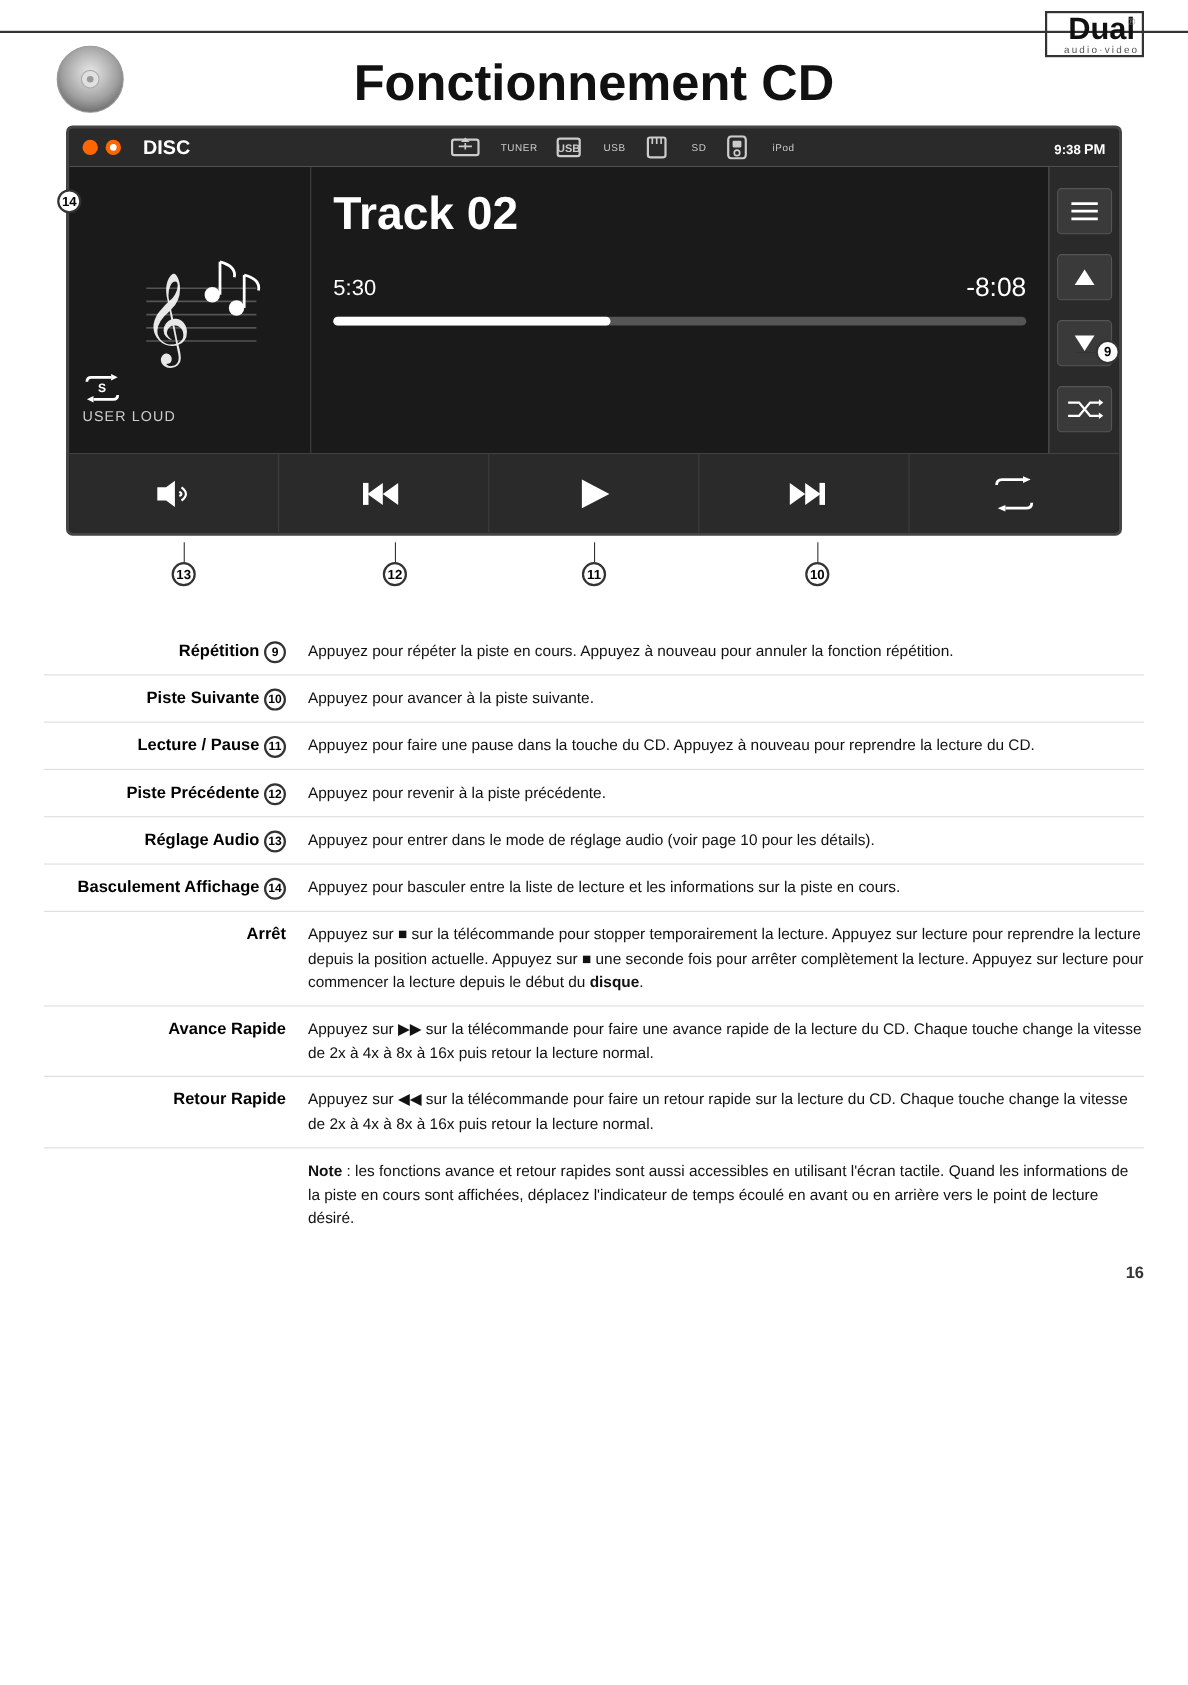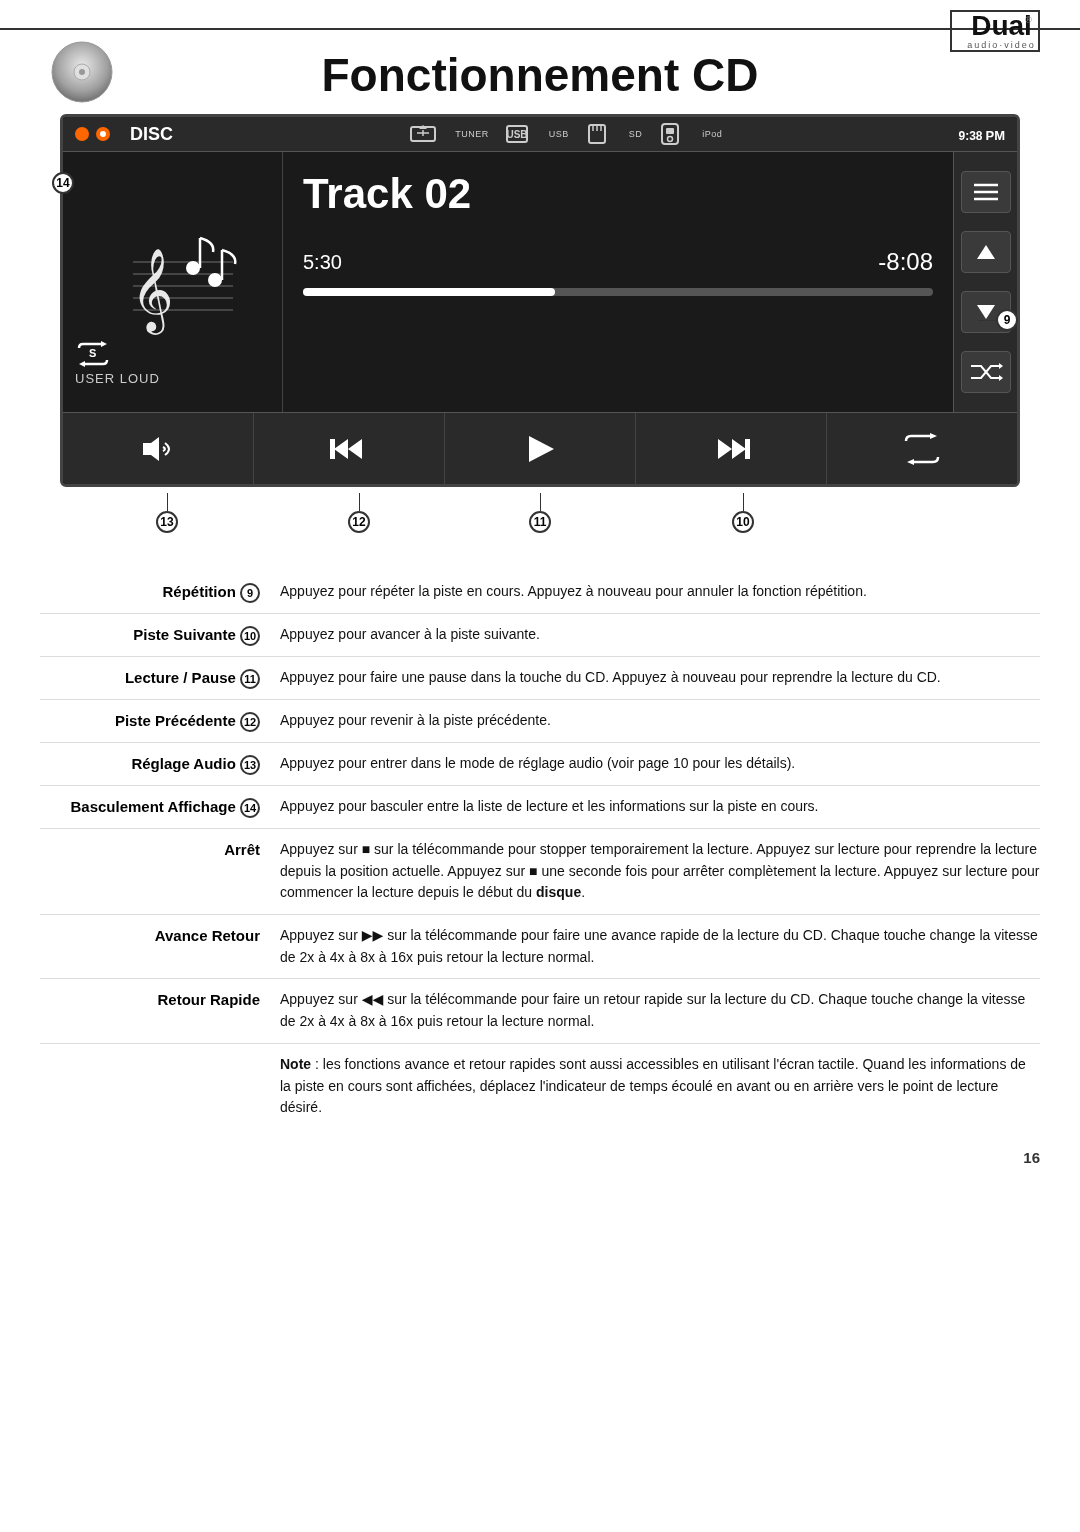--- a/index.html
+++ b/index.html
@@ -611,21 +611,21 @@
   </div>
 
   <div class="desc-row">
     <div class="desc-label">Arrêt</div>
     <div class="desc-text">
       Appuyez sur ■ sur la télécommande pour stopper temporairement la lecture. Appuyez sur lecture pour reprendre la lecture depuis la position actuelle. Appuyez sur ■ une seconde fois pour arrêter complètement la lecture. Appuyez sur lecture pour commencer la lecture depuis le début du <strong>disque</strong>.
     </div>
   </div>
 
   <div class="desc-row">
-    <div class="desc-label">Avance Retour</div>
+    <div class="desc-label">Avance Rapide</div>
     <div class="desc-text">Appuyez sur ▶▶ sur la télécommande pour faire une avance rapide de la lecture du CD. Chaque touche change la vitesse de 2x à 4x à 8x à 16x puis retour la lecture normal.</div>
   </div>
 
   <div class="desc-row">
     <div class="desc-label">Retour Rapide</div>
     <div class="desc-text">Appuyez sur ◀◀ sur la télécommande pour faire un retour rapide sur la lecture du CD. Chaque touche change la vitesse de 2x à 4x à 8x à 16x puis retour la lecture normal.</div>
   </div>
 
   <div class="desc-row" style="border-bottom:none;">
     <div class="desc-label"></div>

